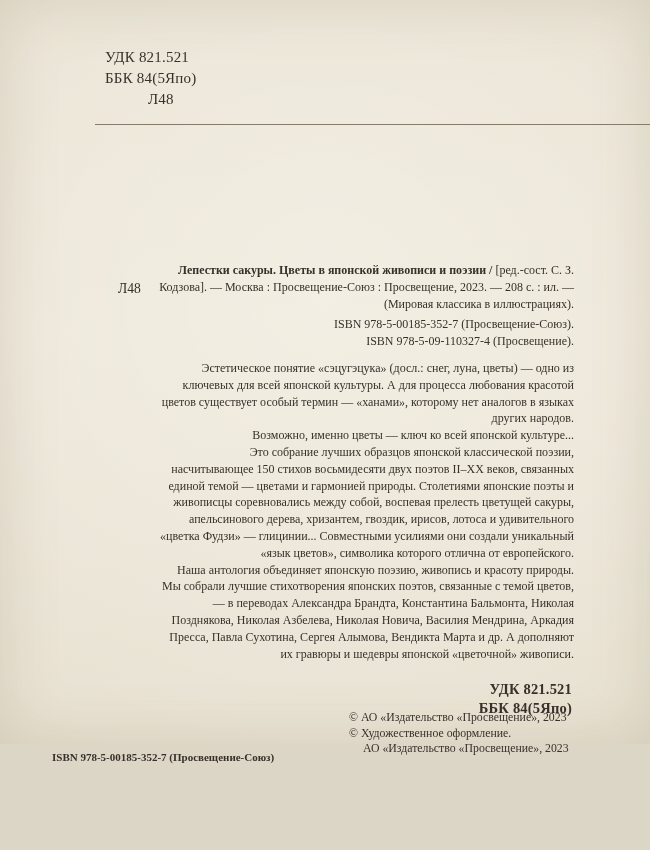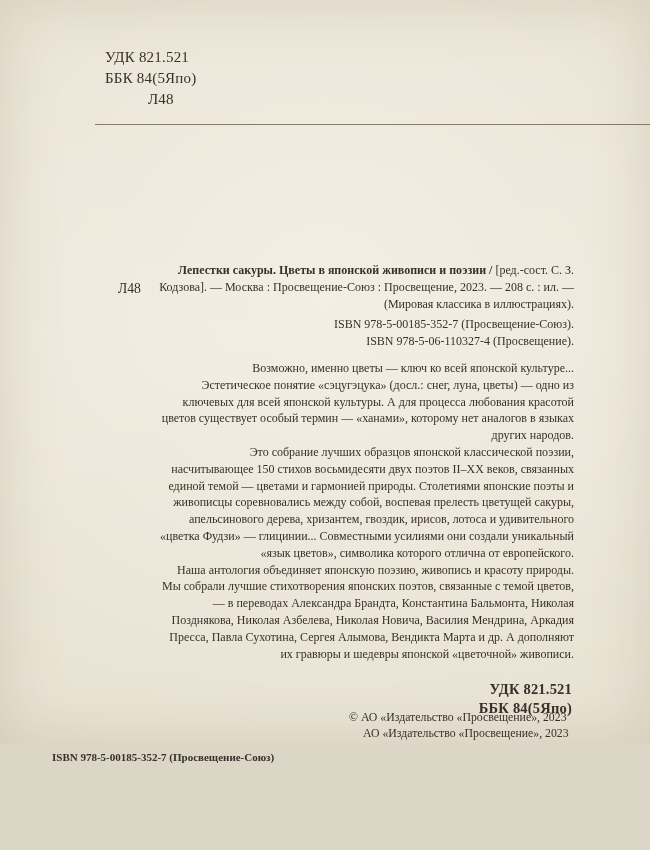--- a/index.html
+++ b/index.html
@@ -124,38 +124,39 @@
 
   <hr class="rule">
 
   <span class="margin-code">Л48</span>
 
   <div class="main-col">
     <p class="entry"><b>Лепестки сакуры. Цветы в японской живописи и поэзии /</b> <span>[ред.-сост. С. З. Кодзова]. — Москва : Просвещение-Союз : Просвещение, 2023. — 208 с. : ил. — (Мировая классика в иллюстрациях).</span></p>
 
     <p class="isbn-block">
       <span>ISBN 978-5-00185-352-7 (Просвещение-Союз).</span><br>
-      <span>ISBN 978-5-06-110327-4 (Просвещение).</span>
+      <span>ISBN 978-5-09-110327-4 (Просвещение).</span>
     </p>
 
     <div class="annotation">
+      <p>Эстетическое понятие «сэцугэцука» (досл.: снег, луна, цветы) — одно из ключевых для всей японской культуры. А для процесса любования красотой цветов существует особый термин — «ханами», которому нет аналогов в языках других народов.</p>
       <p>Возможно, именно цветы — ключ ко всей японской культуре...</p>
-      <p>Эстетическое понятие «сэцугэцука» (досл.: снег, луна, цветы) — одно из ключевых для всей японской культуры. А для процесса любования красотой цветов существует особый термин — «ханами», которому нет аналогов в языках других народов.</p>
       <p>Это собрание лучших образцов японской классической поэзии, насчитывающее 150 стихов восьмидесяти двух поэтов II–XX веков, связанных единой темой — цветами и гармонией природы. Столетиями японские поэты и живописцы соревновались между собой, воспевая прелесть цветущей сакуры, апельсинового дерева, хризантем, гвоздик, ирисов, лотоса и удивительного «цветка Фудзи» — глицинии... Совместными усилиями они создали уникальный «язык цветов», символика которого отлична от европейского.</p>
       <p>Наша антология объединяет японскую поэзию, живопись и красоту природы. Мы собрали лучшие стихотворения японских поэтов, связанные с темой цветов, — в переводах Александра Брандта, Константина Бальмонта, Николая Позднякова, Николая Азбелева, Николая Новича, Василия Мендрина, Аркадия Пресса, Павла Сухотина, Сергея Алымова, Вендикта Марта и др. А дополняют их гравюры и шедевры японской «цветочной» живописи.</p>
     </div>
   </div>
 
   <div class="bottom-codes">
     <div>УДК 821.521</div>
     <div>ББК 84(5Япо)</div>
   </div>
 
   <div class="footer-isbn">
     <div>ISBN 978-5-00185-352-7 (Просвещение-Союз)</div>
   </div>
 
   <div class="footer-copyright">
     <div>© АО «Издательство «Просвещение», 2023</div>
+    <div>© Художественное оформление.</div>
     <div class="indent">АО «Издательство «Просвещение», 2023</div>
   </div>
 
 </div>
 
 </body></html>

